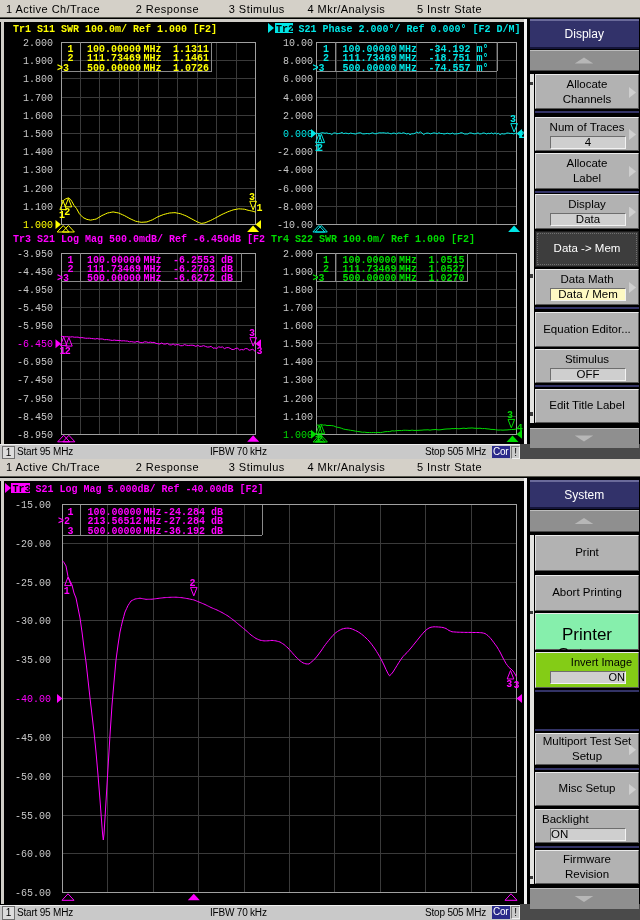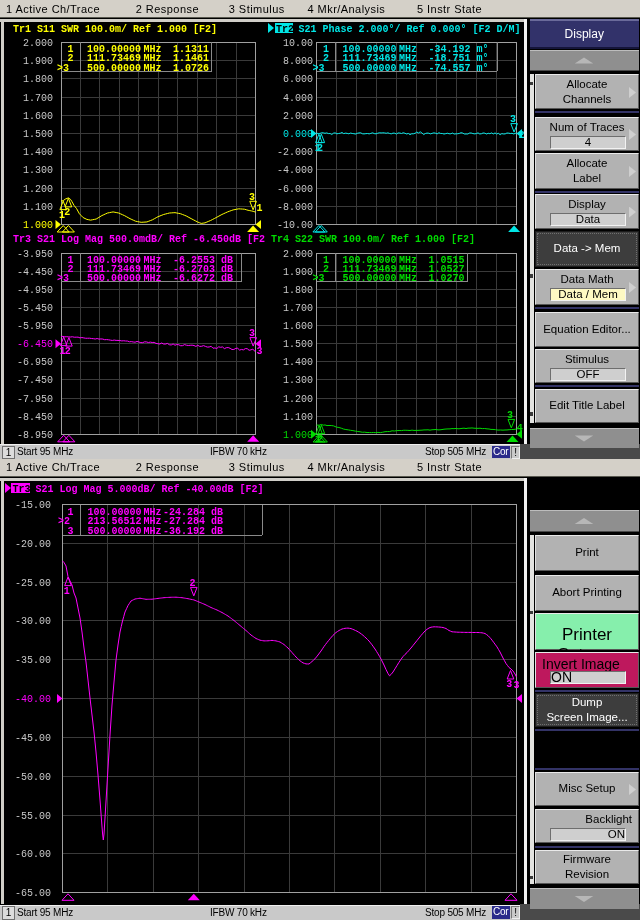--- a/index.html
+++ b/index.html
@@ -395,51 +395,53 @@
       <div style="position:absolute;left:50%;transform:translateX(-50%);top:3px;width:90px">Stimulus</div>
       <div style="position:absolute;left:14px;top:18px;width:76px;height:13px;background:#cfcfcf;border-top:1px solid #6e6e6e;border-left:1px solid #6e6e6e;border-right:1px solid #f2f2f2;border-bottom:1px solid #f2f2f2;box-sizing:border-box;line-height:11px">OFF</div>
     </div>
 <div style="position:absolute;left:535px;top:385px;width:104px;height:2px;background:#333366"></div>
 <div style="position:absolute;left:535px;top:388.5px;width:104px;height:34px;background:#b2b2b2;border-top:1.5px solid #e9e9e9;border-left:1.5px solid #e0e0e0;border-right:1.5px solid #606060;border-bottom:1.5px solid #565656;box-sizing:border-box;color:#000;font-family:'Liberation Sans',sans-serif;font-size:11.5px;text-align:center;">
       <div style="position:absolute;left:50%;transform:translateX(-50%);width:100px;top:9.5px">Edit Title Label</div>
     </div>
 <div style="position:absolute;left:529.5px;top:427.5px;width:109.5px;height:21.5px;background:#8f8f8f;border-top:1px solid #bdbdbd;border-bottom:1px solid #4a4a4a;box-sizing:border-box">
       <div style="position:absolute;left:40px;top:3px;width:29px;height:14px;background:#b7b7b7;clip-path:polygon(50% 72%, 18% 28%, 82% 28%)"></div>
     </div>
+<div style="position:absolute;left:529.5px;top:479.5px;width:109.5px;height:29.5px;background:#32326a;border-top:2px solid #6a6a9a;border-bottom:2px solid #14143a;box-sizing:border-box;color:#fff;font-family:'Liberation Sans',sans-serif;font-size:12px;text-align:center;line-height:26px">System</div>
 <div style="position:absolute;left:529.5px;top:510px;width:109.5px;height:21.5px;background:#8f8f8f;border-top:1px solid #bdbdbd;border-bottom:1px solid #4a4a4a;box-sizing:border-box">
       <div style="position:absolute;left:40px;top:3px;width:29px;height:14px;background:#b7b7b7;clip-path:polygon(50% 28%, 18% 72%, 82% 72%)"></div>
     </div>
 <div style="position:absolute;left:529.5px;top:534.5px;width:4px;height:349.5px;background:#e3e3e0"></div>
     <div style="position:absolute;left:529.5px;top:610.5px;width:3px;height:3.5px;background:#3a3a3a"></div>
     <div style="position:absolute;left:529.5px;top:875.5px;width:3px;height:3.5px;background:#3a3a3a"></div>
 <div style="position:absolute;left:535px;top:574.5px;width:104px;height:36px;background:#b2b2b2;border-top:1.5px solid #e9e9e9;border-left:1.5px solid #e0e0e0;border-right:1.5px solid #606060;border-bottom:1.5px solid #565656;box-sizing:border-box;color:#000;font-family:'Liberation Sans',sans-serif;font-size:11.5px;text-align:center;">
       <div style="position:absolute;left:50%;transform:translateX(-50%);width:100px;top:10.5px">Abort Printing</div>
     </div>
 <div style="position:absolute;left:535px;top:534.5px;width:104px;height:36.5px;background:#b2b2b2;border-top:1.5px solid #e9e9e9;border-left:1.5px solid #e0e0e0;border-right:1.5px solid #606060;border-bottom:1.5px solid #565656;box-sizing:border-box;color:#000;font-family:'Liberation Sans',sans-serif;font-size:11.5px;text-align:center;">
       <div style="position:absolute;left:50%;transform:translateX(-50%);width:100px;top:10.8px">Print</div>
     </div>
 <div style="position:absolute;left:535px;top:612.5px;width:104px;height:37px;background:#86efac;border-top:1.5px solid #e9e9e9;border-left:1.5px solid #e0e0e0;border-right:1.5px solid #606060;border-bottom:1.5px solid #565656;box-sizing:border-box;color:#000;font-family:'Liberation Sans',sans-serif;font-size:17px;text-align:center;">
       <div style="position:absolute;left:50%;transform:translateX(-50%);width:100px;top:11.0px">Printer Setup...</div>
     </div>
-<div style="position:absolute;left:535px;top:651.5px;width:104px;height:36px;background:#be185d;border-top:1.5px solid #e9e9e9;border-left:1.5px solid #e0e0e0;border-right:1.5px solid #606060;border-bottom:1.5px solid #565656;box-sizing:border-box;color:#000;font-family:'Liberation Sans',sans-serif;font-size:14px;text-align:left;">
+<div style="position:absolute;left:535px;top:651.5px;width:104px;height:36px;background:#84cc16;border-top:1.5px solid #e9e9e9;border-left:1.5px solid #e0e0e0;border-right:1.5px solid #606060;border-bottom:1.5px solid #565656;box-sizing:border-box;color:#000;font-family:'Liberation Sans',sans-serif;font-size:11px;text-align:right;">
       <div style="position:absolute;left:50%;transform:translateX(-50%);top:3px;width:90px">Invert Image</div>
       <div style="position:absolute;left:14px;top:18px;width:76px;height:13px;background:#cfcfcf;border-top:1px solid #6e6e6e;border-left:1px solid #6e6e6e;border-right:1px solid #f2f2f2;border-bottom:1px solid #f2f2f2;box-sizing:border-box;line-height:11px">ON</div>
     </div>
 <div style="position:absolute;left:535px;top:689.5px;width:104px;height:2px;background:#333366"></div>
-<div style="position:absolute;left:535px;top:692.5px;width:104px;height:34.5px;background:#3d3d3d;border:1px solid #1c1c1c;outline:1px dotted #6f6f6f;outline-offset:-3px;box-sizing:border-box;color:#fff;font-family:'Liberation Sans',sans-serif;font-size:11.5px;text-align:center;">
-      <div style="position:absolute;left:50%;transform:translateX(-50%);width:100px;top:2.2px">Dump</div>
-      <div style="position:absolute;left:50%;transform:translateX(-50%);width:100px;top:17.2px">Screen Image...</div>
-    </div>
 <div style="position:absolute;left:535px;top:729px;width:104px;height:2px;background:#333366"></div>
+<div style="position:absolute;left:535px;top:733px;width:104px;height:31.5px;background:#b2b2b2;border-top:1.5px solid #e9e9e9;border-left:1.5px solid #e0e0e0;border-right:1.5px solid #606060;border-bottom:1.5px solid #565656;box-sizing:border-box;color:#000;font-family:'Liberation Sans',sans-serif;font-size:11.5px;text-align:center;">
+      <div style="position:absolute;left:50%;transform:translateX(-50%);width:100px;top:0.8px">Multiport Test Set</div>
+      <div style="position:absolute;left:50%;transform:translateX(-50%);width:100px;top:15.8px">Setup</div>
+      <div style="position:absolute;right:2px;top:10.2px;width:7px;height:11px;background:#cfcfcf;clip-path:polygon(0 0, 100% 50%, 0 100%)"></div>
+    </div>
 <div style="position:absolute;left:535px;top:767.5px;width:104px;height:2px;background:#333366"></div>
 <div style="position:absolute;left:535px;top:771.5px;width:104px;height:34px;background:#b2b2b2;border-top:1.5px solid #e9e9e9;border-left:1.5px solid #e0e0e0;border-right:1.5px solid #606060;border-bottom:1.5px solid #565656;box-sizing:border-box;color:#000;font-family:'Liberation Sans',sans-serif;font-size:11.5px;text-align:center;">
       <div style="position:absolute;left:50%;transform:translateX(-50%);width:100px;top:9.5px">Misc Setup</div>
       <div style="position:absolute;right:2px;top:11.5px;width:7px;height:11px;background:#cfcfcf;clip-path:polygon(0 0, 100% 50%, 0 100%)"></div>
     </div>
-<div style="position:absolute;left:535px;top:808.5px;width:104px;height:34.5px;background:#b2b2b2;border-top:1.5px solid #e9e9e9;border-left:1.5px solid #e0e0e0;border-right:1.5px solid #606060;border-bottom:1.5px solid #565656;box-sizing:border-box;color:#000;font-family:'Liberation Sans',sans-serif;font-size:11.5px;text-align:right;">
+<div style="position:absolute;left:535px;top:808.5px;width:104px;height:34.5px;background:#b2b2b2;border-top:1.5px solid #e9e9e9;border-left:1.5px solid #e0e0e0;border-right:1.5px solid #606060;border-bottom:1.5px solid #565656;box-sizing:border-box;color:#000;font-family:'Liberation Sans',sans-serif;font-size:11.5px;text-align:left;">
       <div style="position:absolute;left:50%;transform:translateX(-50%);top:3px;width:90px">Backlight</div>
       <div style="position:absolute;left:14px;top:18px;width:76px;height:13px;background:#cfcfcf;border-top:1px solid #6e6e6e;border-left:1px solid #6e6e6e;border-right:1px solid #f2f2f2;border-bottom:1px solid #f2f2f2;box-sizing:border-box;line-height:11px">ON</div>
     </div>
 <div style="position:absolute;left:535px;top:845.5px;width:104px;height:2px;background:#333366"></div>
 <div style="position:absolute;left:535px;top:849.5px;width:104px;height:34.5px;background:#b2b2b2;border-top:1.5px solid #e9e9e9;border-left:1.5px solid #e0e0e0;border-right:1.5px solid #606060;border-bottom:1.5px solid #565656;box-sizing:border-box;color:#000;font-family:'Liberation Sans',sans-serif;font-size:11.5px;text-align:center;">
       <div style="position:absolute;left:50%;transform:translateX(-50%);width:100px;top:2.2px">Firmware</div>
       <div style="position:absolute;left:50%;transform:translateX(-50%);width:100px;top:17.2px">Revision</div>
     </div>
 <div style="position:absolute;left:529.5px;top:888px;width:109.5px;height:21.5px;background:#8f8f8f;border-top:1px solid #bdbdbd;border-bottom:1px solid #4a4a4a;box-sizing:border-box">
       <div style="position:absolute;left:40px;top:3px;width:29px;height:14px;background:#b7b7b7;clip-path:polygon(50% 72%, 18% 28%, 82% 28%)"></div>

